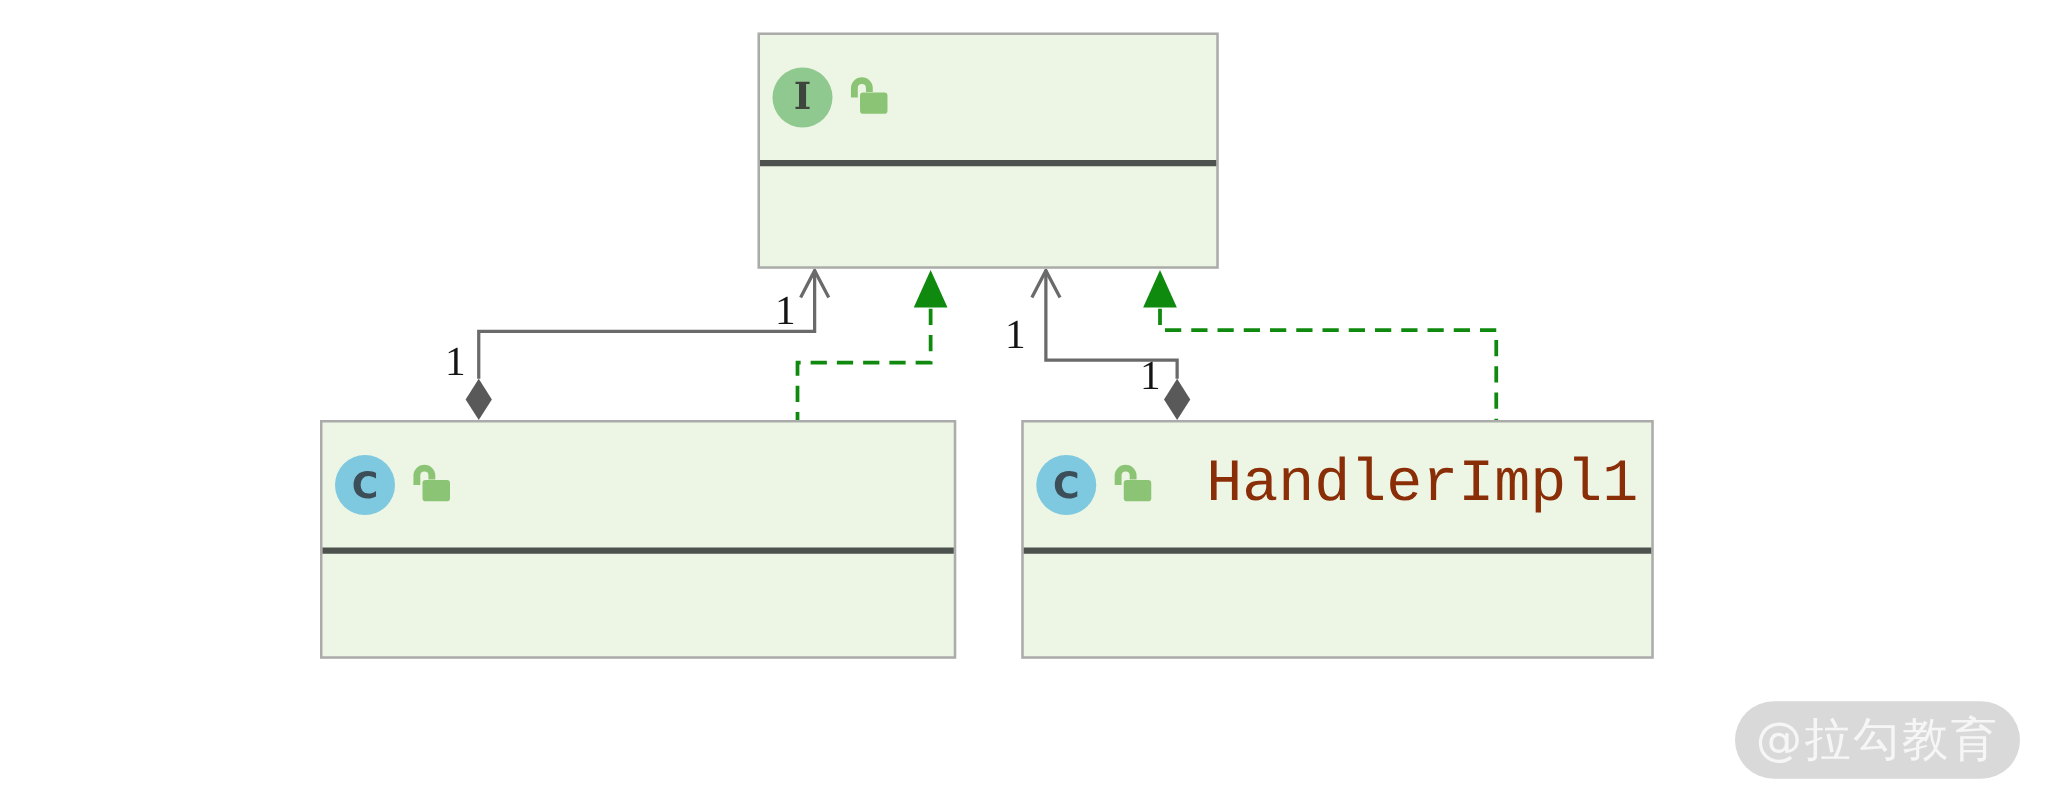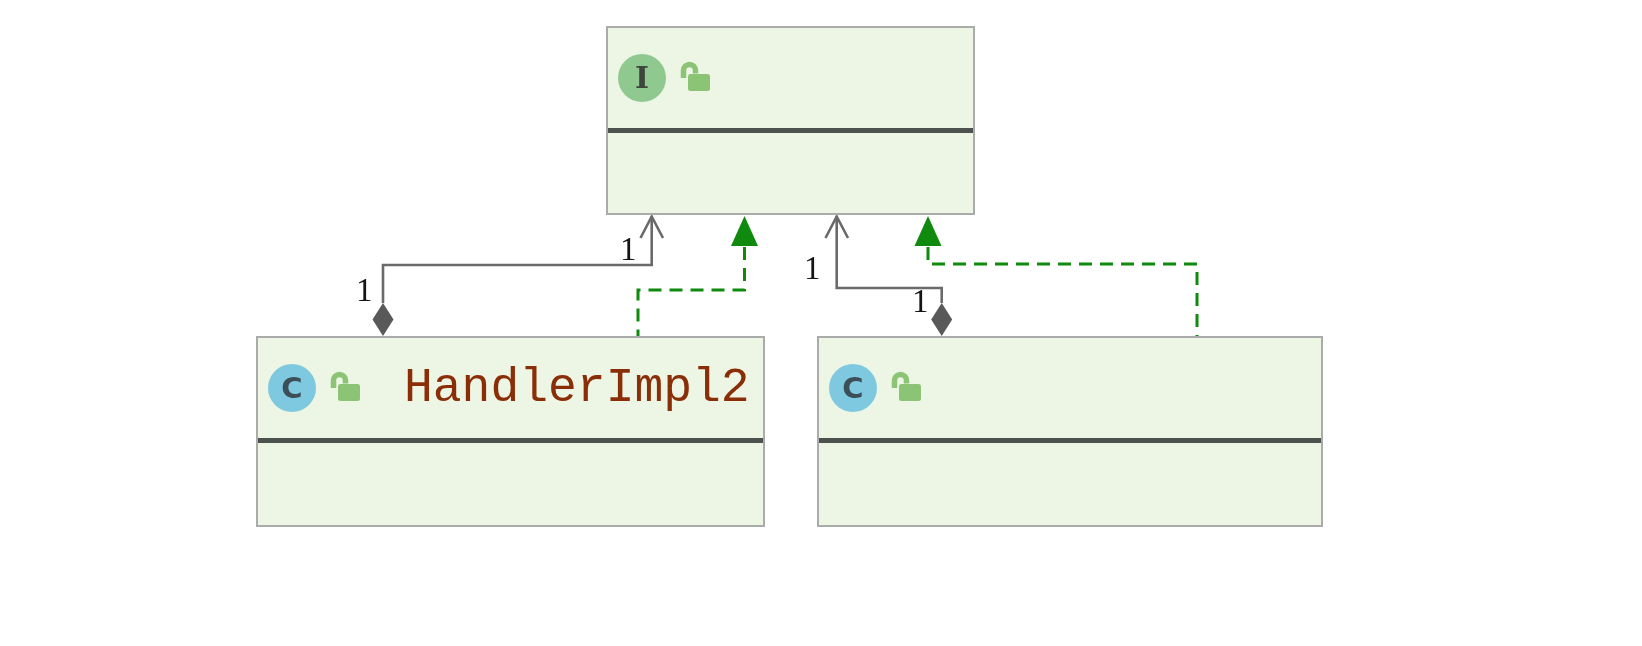--- a/index.html
+++ b/index.html
@@ -181,39 +181,40 @@
 
   <div class="uml-node" style="left:256px; top:336px; width:509px; height:191px;">
     <div class="node-header">
       <span class="badge badge-class">C</span>
       <span class="lock">
         <svg viewBox="0 0 34 32" width="34" height="32" xmlns="http://www.w3.org/2000/svg">
           <path d="M5.5 17 V9.5 a6 6 0 0 1 12 0 V12.5" fill="none" stroke="#8cc475" stroke-width="5.5"></path>
           <rect x="10" y="13" width="22" height="17" rx="2.5" fill="#8cc475"></rect>
         </svg>
       </span>
-      <span class="node-name">HandlerImpl2</span>
     </div>
     <div class="node-divider"></div>
     <div class="node-members"></div>
   </div>
 
   <div class="uml-node" style="left:817px; top:336px; width:506px; height:191px;">
     <div class="node-header">
       <span class="badge badge-class">C</span>
       <span class="lock">
         <svg viewBox="0 0 34 32" width="34" height="32" xmlns="http://www.w3.org/2000/svg">
           <path d="M5.5 17 V9.5 a6 6 0 0 1 12 0 V12.5" fill="none" stroke="#8cc475" stroke-width="5.5"></path>
           <rect x="10" y="13" width="22" height="17" rx="2.5" fill="#8cc475"></rect>
         </svg>
       </span>
+      <span class="node-name">HandlerImpl1</span>
     </div>
     <div class="node-divider"></div>
     <div class="node-members"></div>
   </div>
 
   <div class="mult" style="left:620px; top:233px;">1</div>
   <div class="mult" style="left:356px; top:274px;">1</div>
   <div class="mult" style="left:804px; top:252px;">1</div>
   <div class="mult" style="left:912px; top:285px;">1</div>
 
+  <div class="watermark">@拉勾教育</div>
 
 </div>
 
 </body></html>

